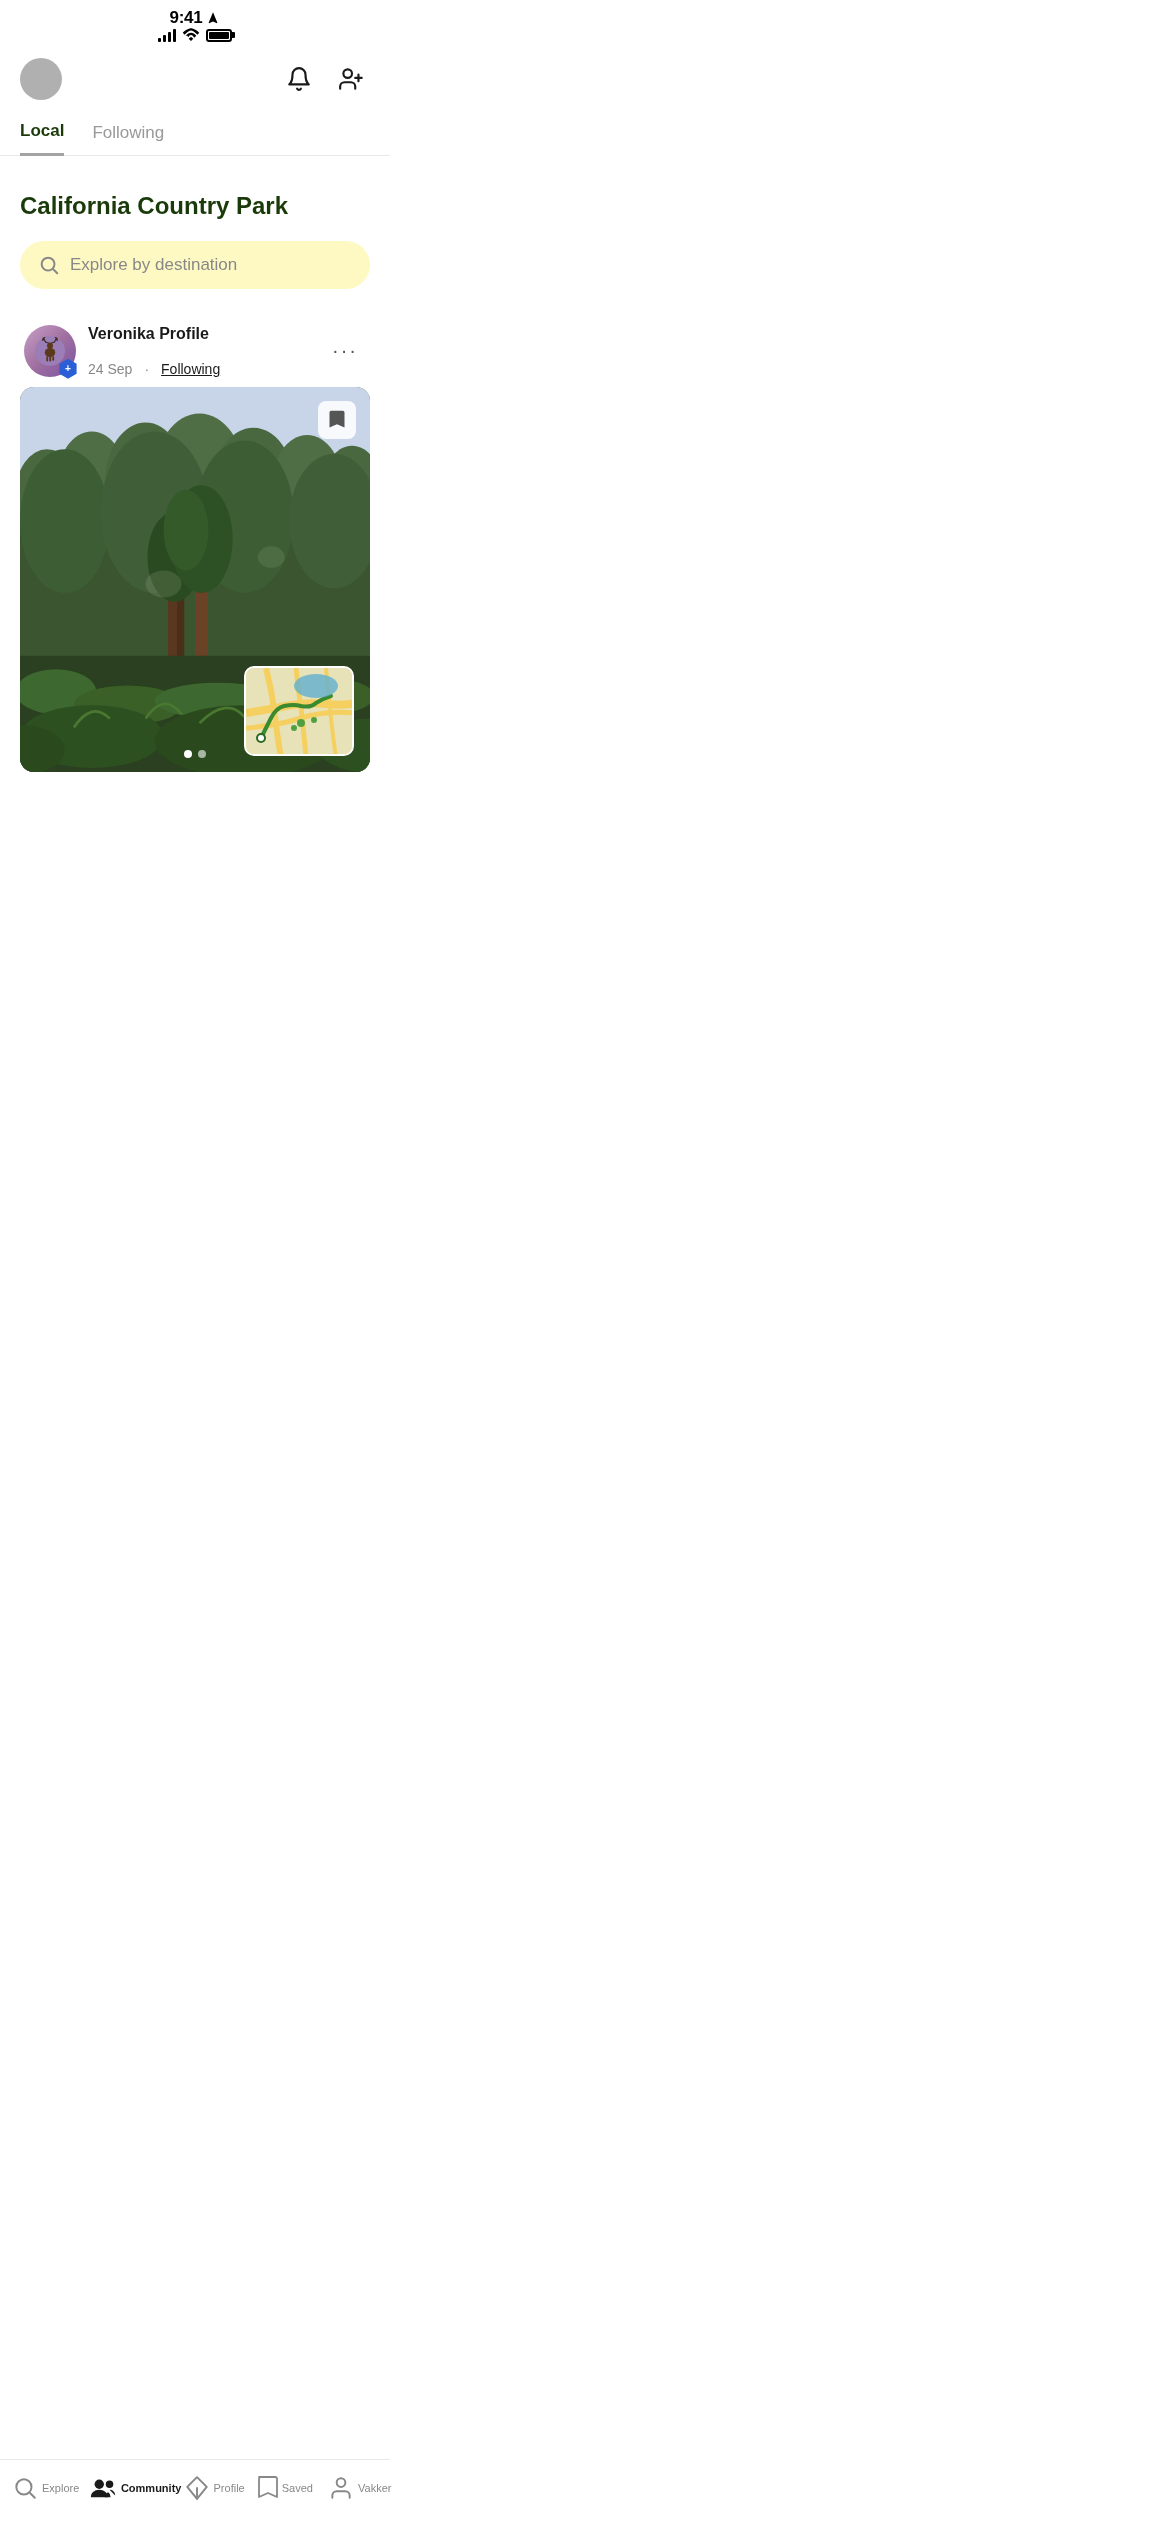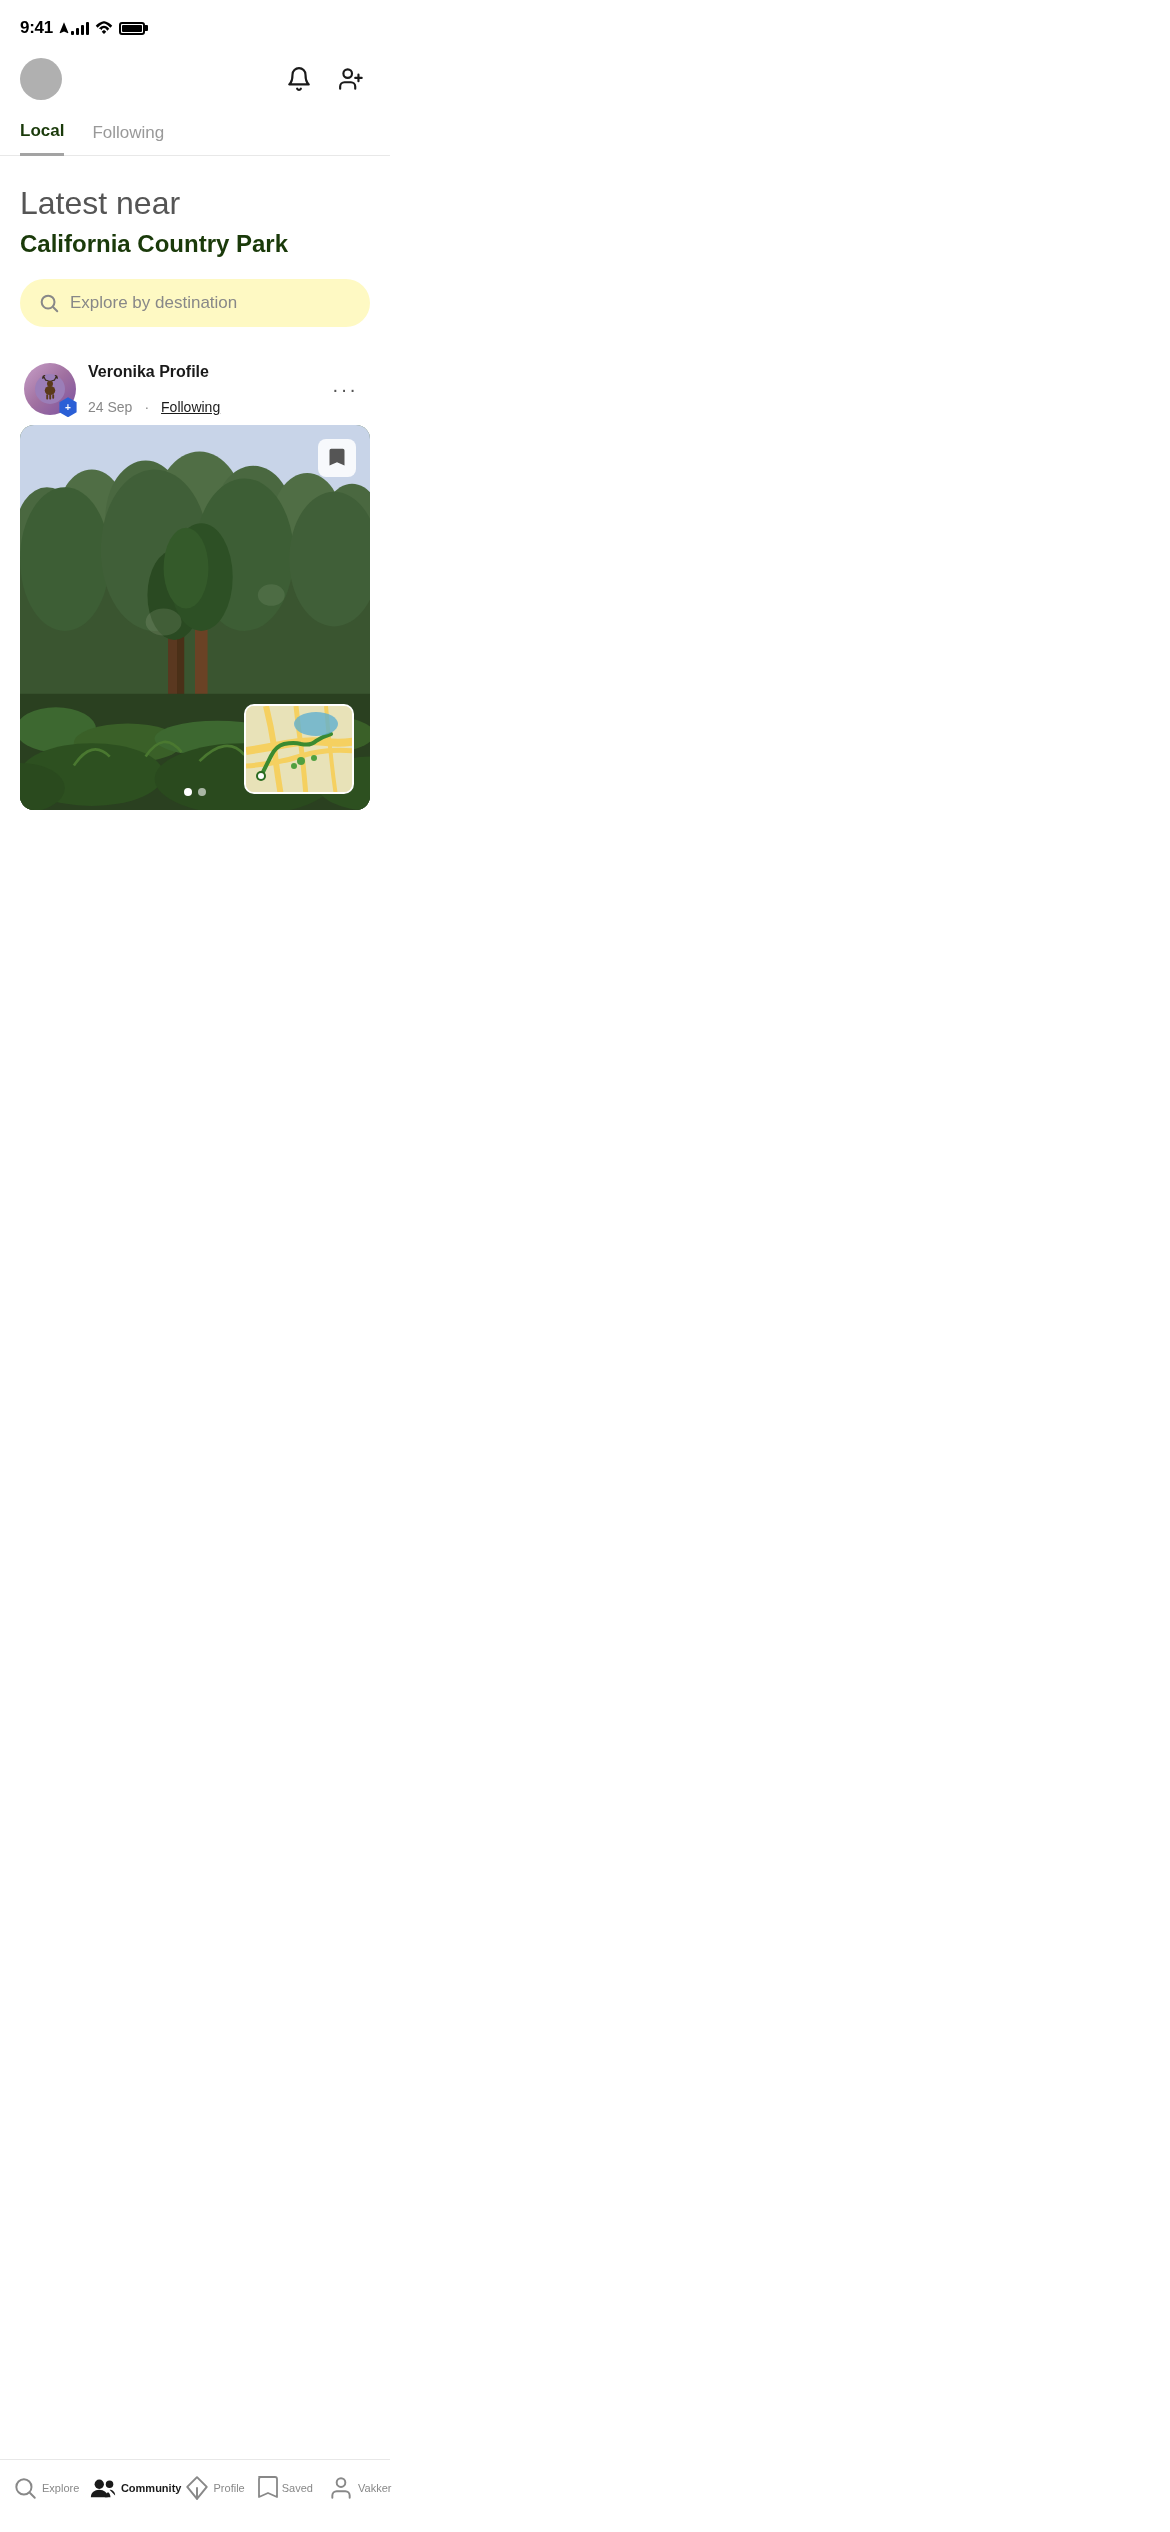--- a/index.html
+++ b/index.html
@@ -10,24 +10,25 @@
       min-height: 844px;
       background: #ffffff;
       font-family: -apple-system, BlinkMacSystemFont, 'Helvetica Neue', Arial, sans-serif;
       overflow-x: hidden;
       position: relative;
     }
 
     
     .status-bar {
       display: flex;
-      justify-content: flex-start;
+      justify-content: flex-end;
       align-items: center;
       padding: 14px 20px 8px;
       height: 50px;
+      flex-direction: column;
     }
     .status-time {
       font-size: 17px;
       font-weight: 600;
       color: #000;
       letter-spacing: -0.3px;
     }
     .status-icons {
       display: flex;
       align-items: center;
@@ -400,21 +401,20 @@
 
 <div class="tabs">
   <button class="tab active">Local</button>
   <button class="tab">Following</button>
 </div>
 
 <div class="scrollable">
   <div class="main-content">
 
     <div>
-      <div class="location-label">Latest near</div>
       <div class="location-name">California Country Park</div>
     </div>
 
     <div class="search-container">
       <div class="search-bar">
         <svg width="22" height="22" viewBox="0 0 24 24" fill="none" stroke="#888" stroke-width="2.2" stroke-linecap="round">
           <circle cx="11" cy="11" r="7"></circle>
           <line x1="21" y1="21" x2="16.65" y2="16.65"></line>
         </svg>
         <span class="search-placeholder-text">Explore by destination</span>

